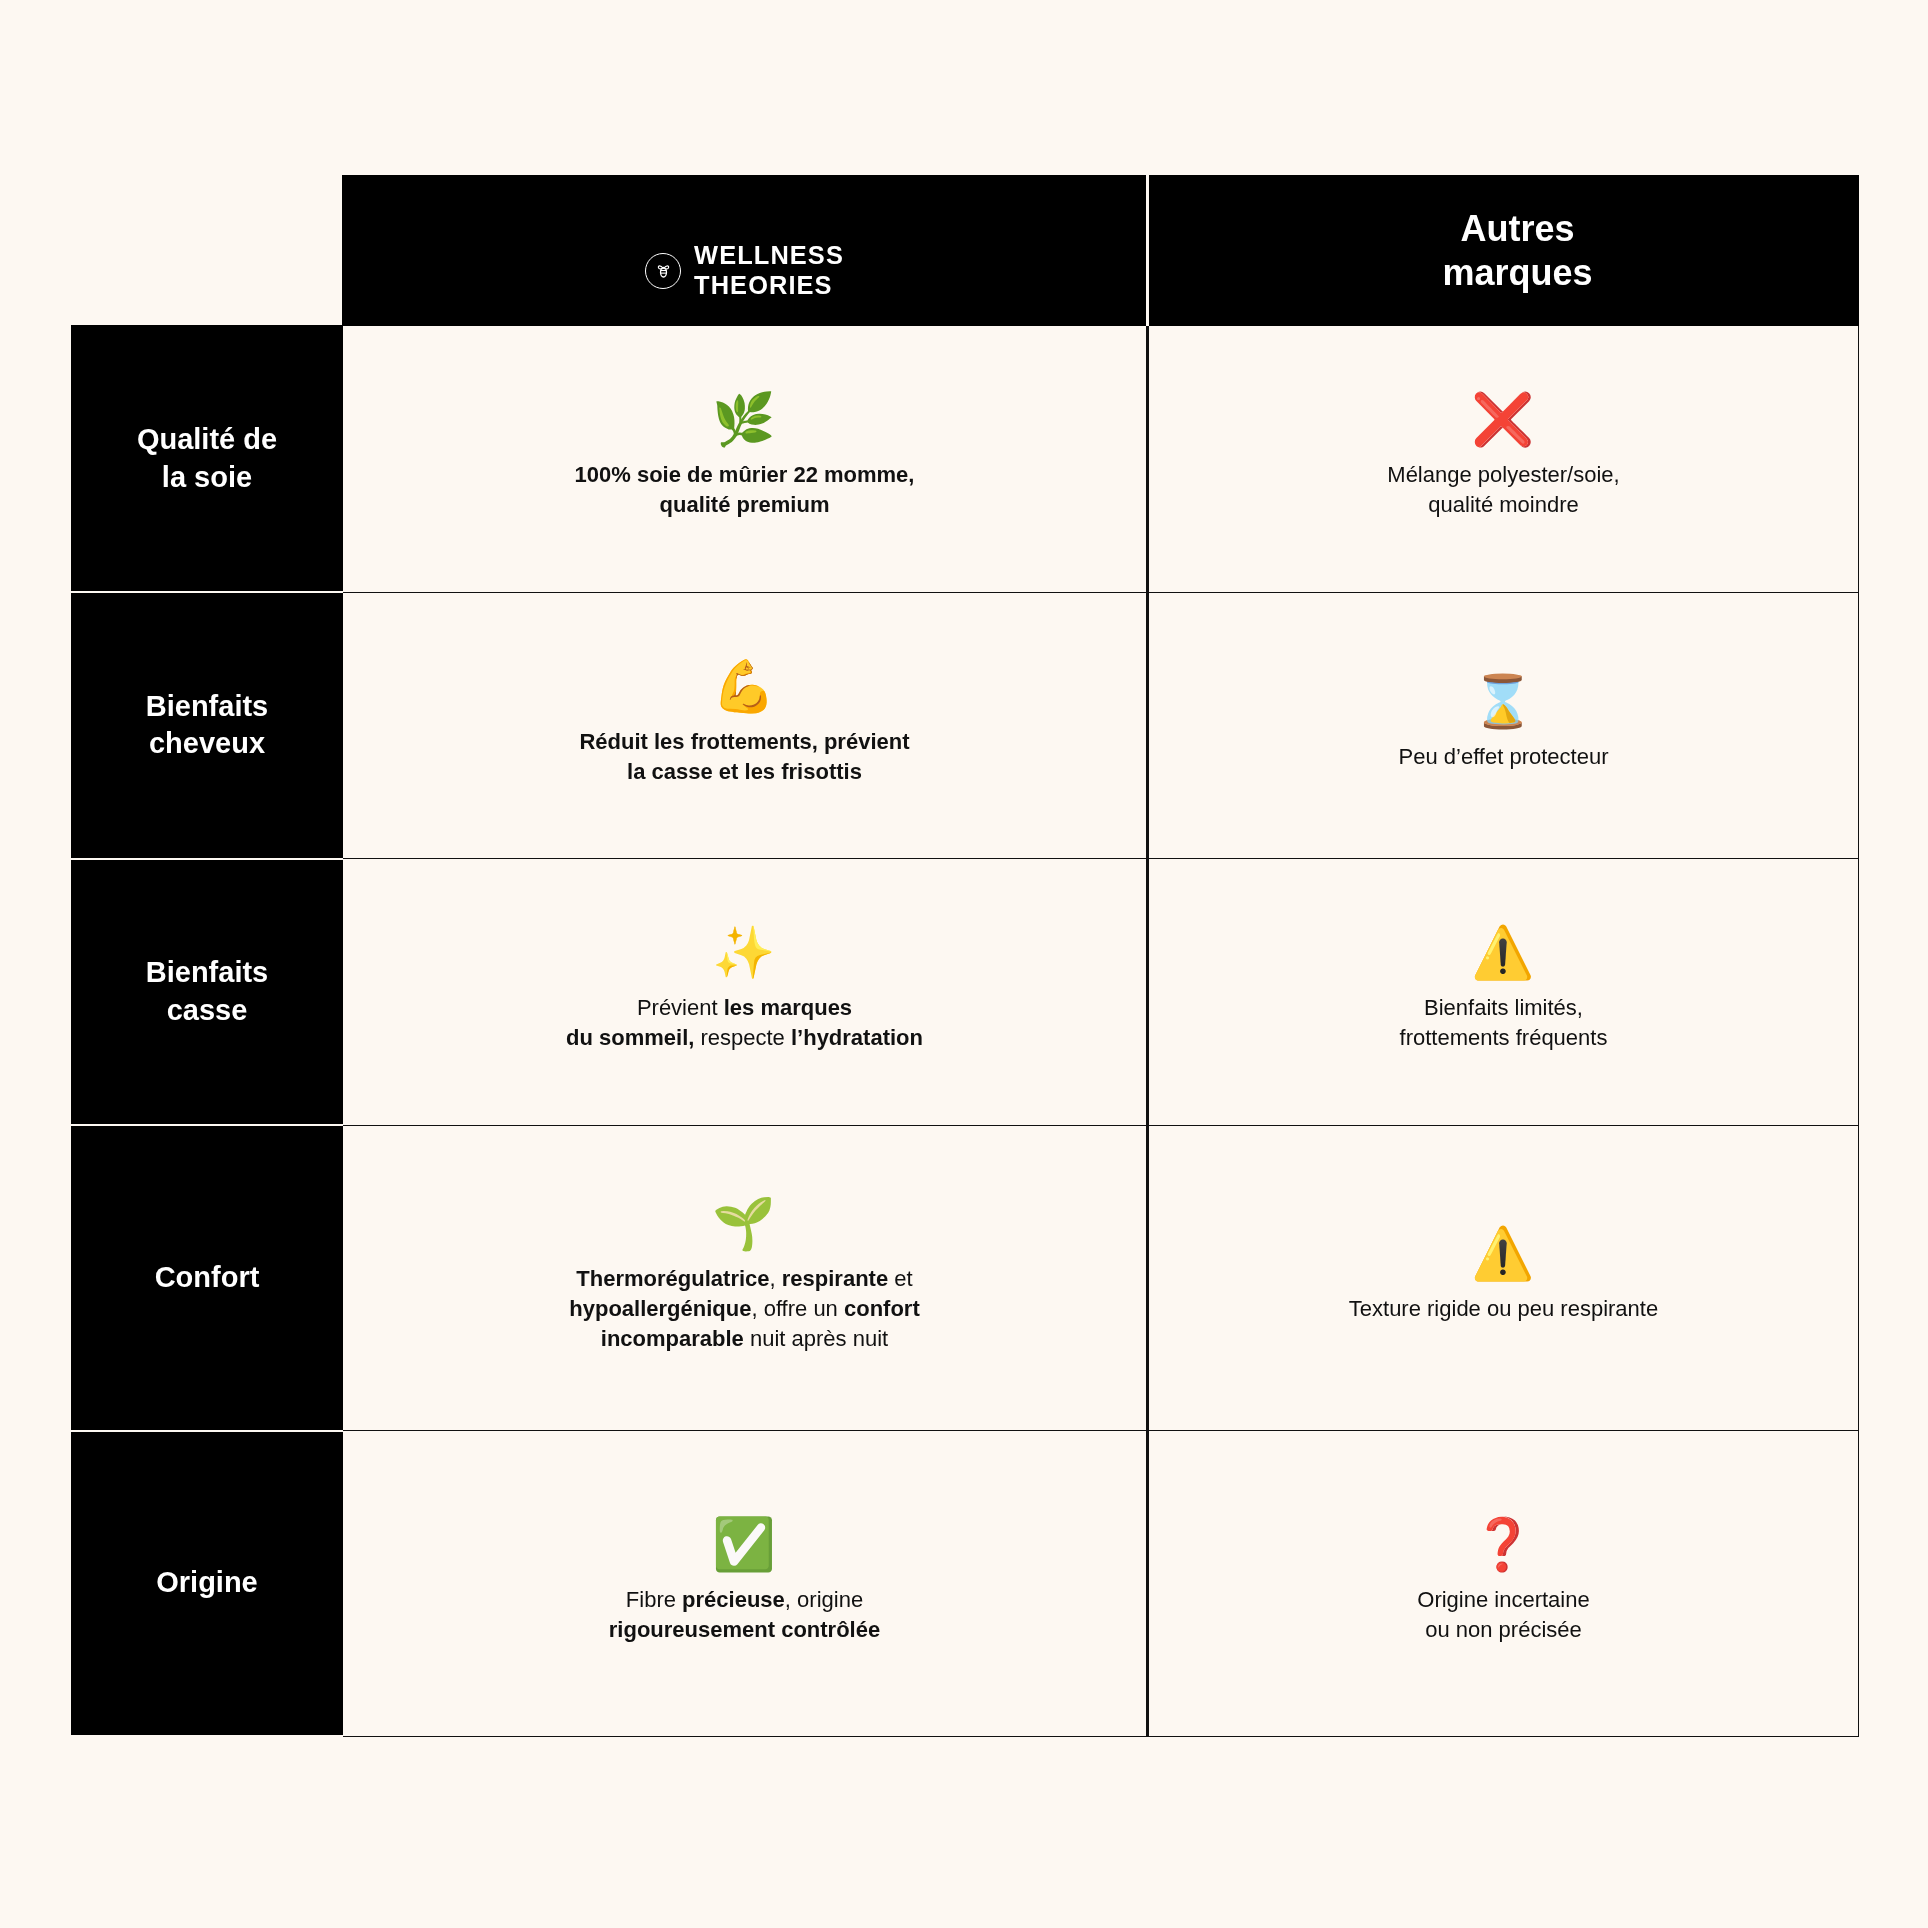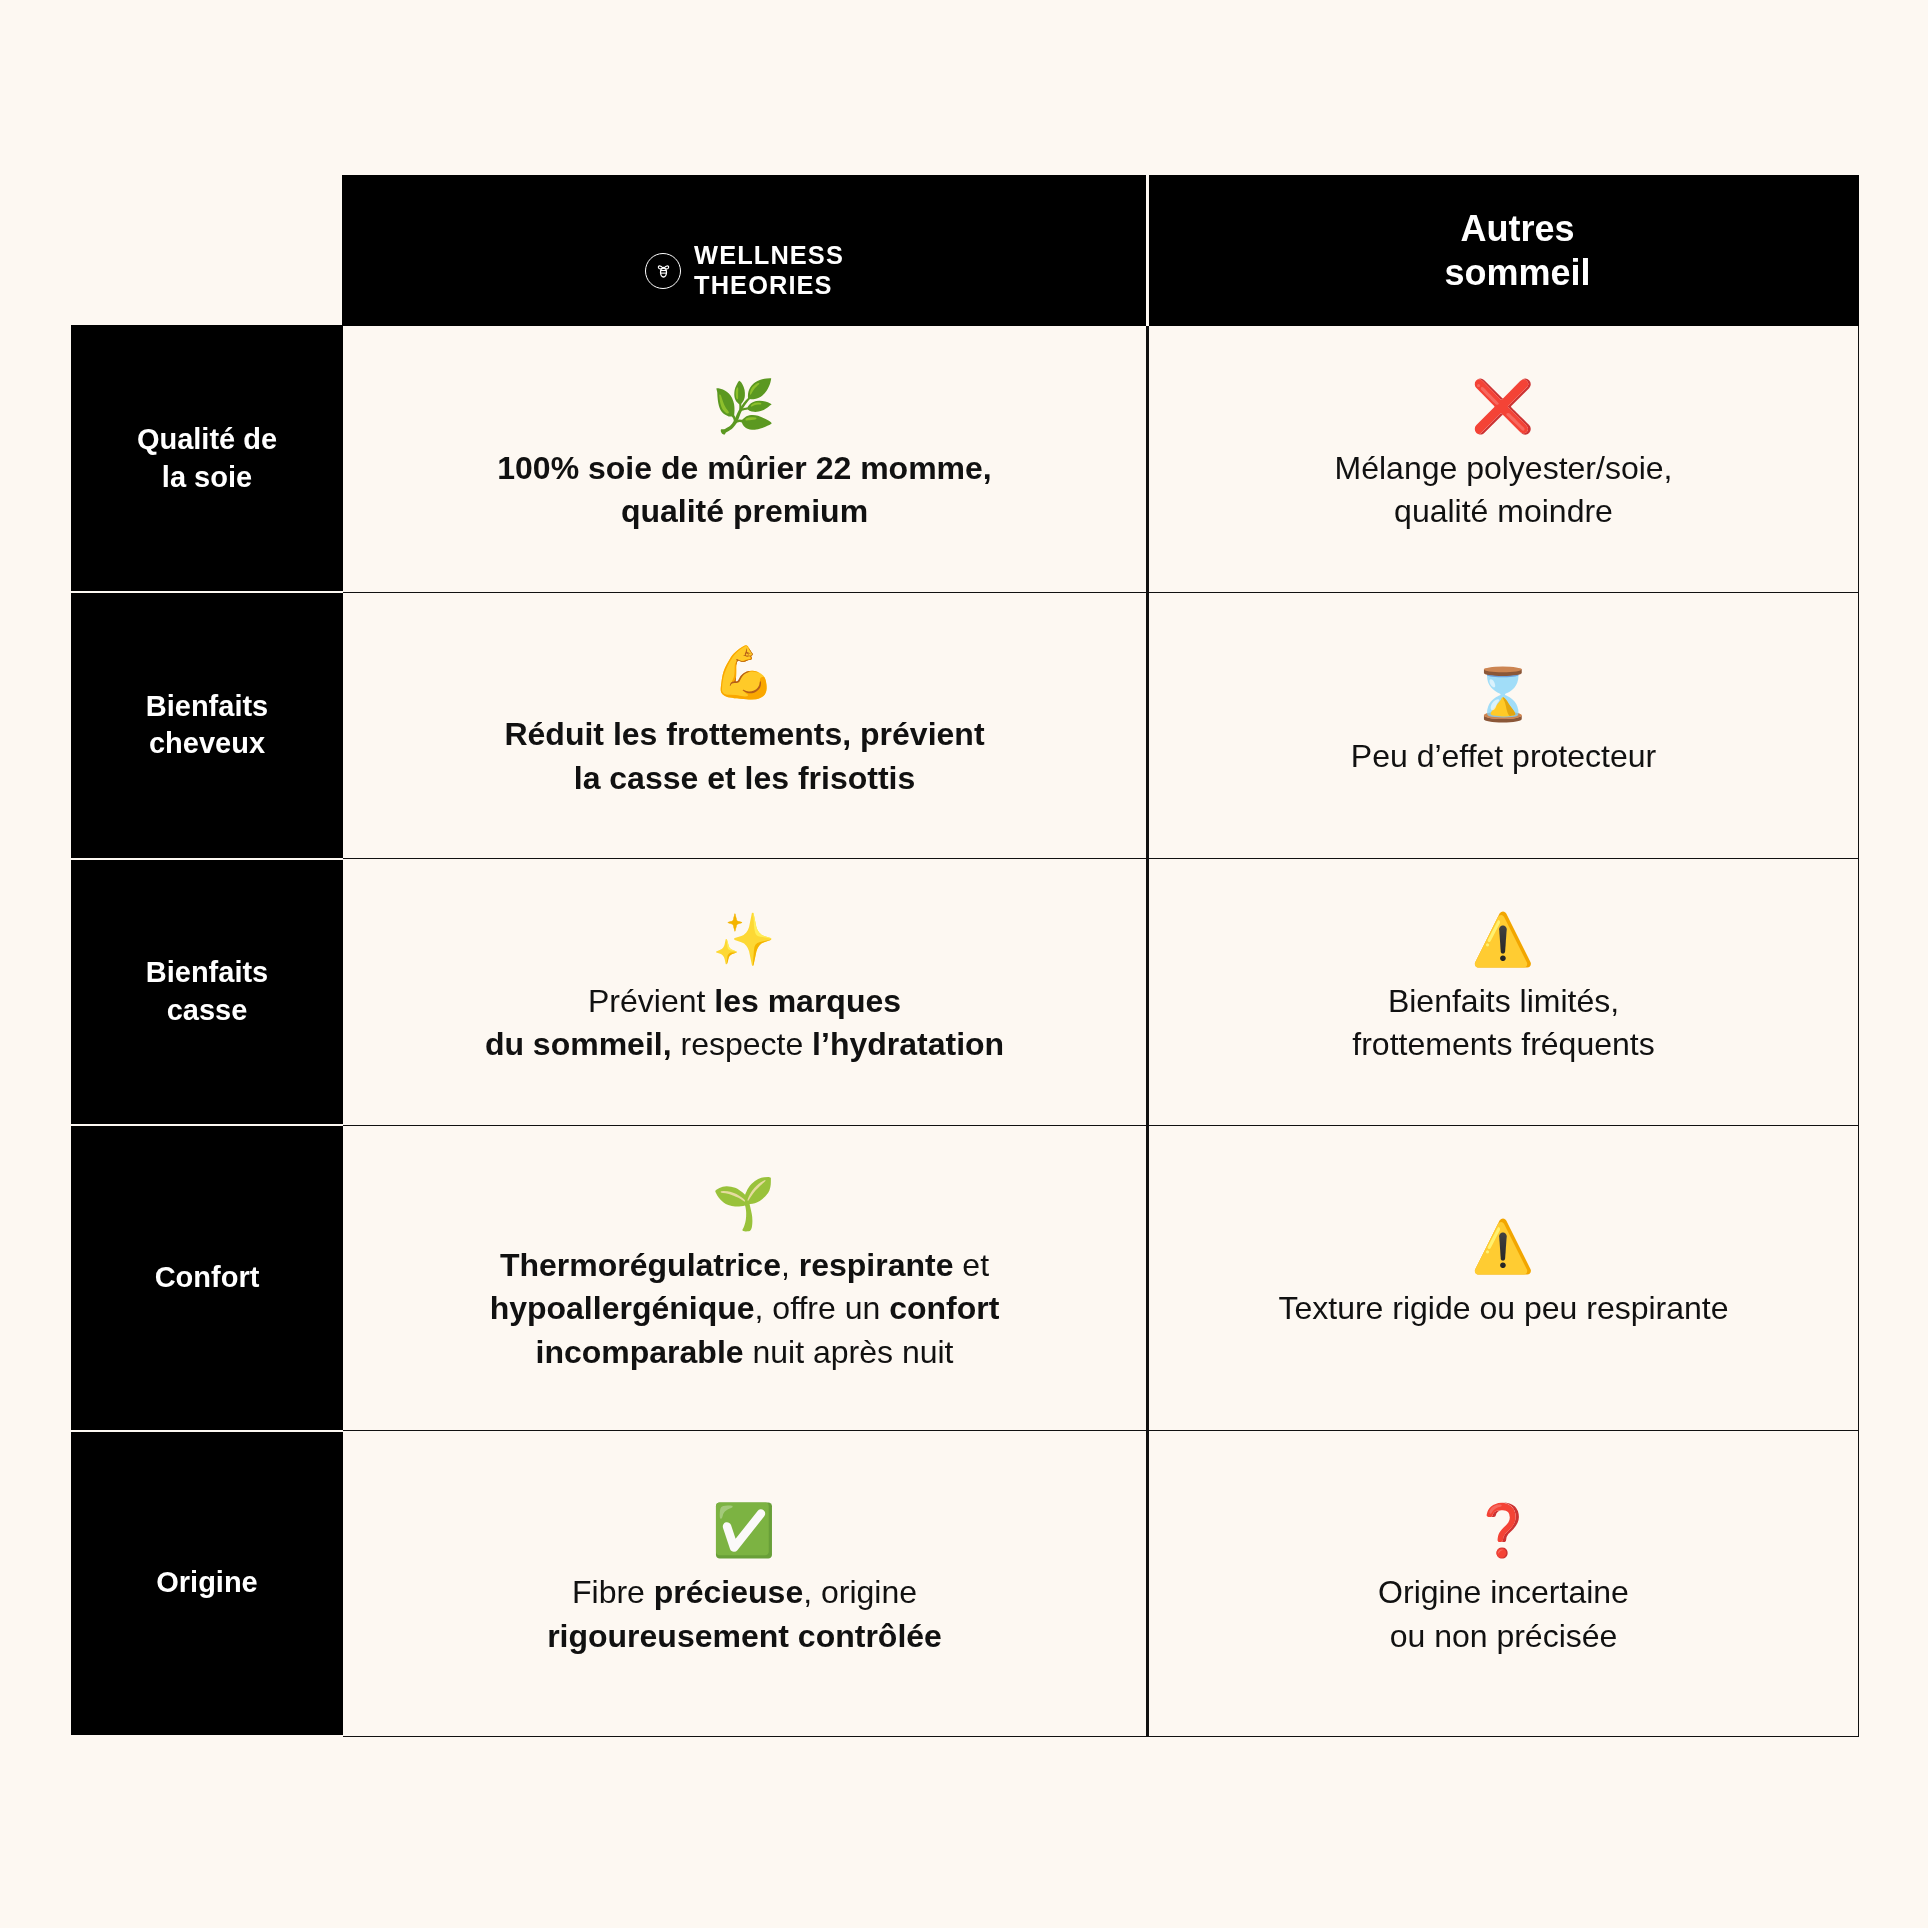--- a/index.html
+++ b/index.html
@@ -121,21 +121,21 @@
   td.cell.brand { border-right: 3.8px solid #111111; }
 
   .cell-icon {
     font-size: 51px;
     line-height: 1;
     margin-bottom: 15px;
     display: block;
   }
 
   .cell-text {
-    font-size: 32px;
+    font-size: 22px;
     line-height: 1.35;
     color: #111111;
   }
   .cell-text.bold { font-weight: bold; }
   .cell-text b { font-weight: bold; }
 
   
   tr.r0 td { height: 213px; }
   tr.r1 td { height: 213px; }
   tr.r2 td { height: 213px; }
@@ -169,21 +169,21 @@
               </span>
               <span class="brand-name">
                 <span>WELLNESS</span>
                 <span>THEORIES</span>
               </span>
             </div>
           </td>
           <td class="head-other">
             <div class="other-title">
               <span>Autres</span>
-              <span>sommeil</span>
+              <span>marques</span>
             </div>
           </td>
         </tr>
 
         <tr class="r0">
           <td class="row-label">
             <span>Qualité de</span>
             <span>la soie</span>
           </td>
           <td class="cell brand">

